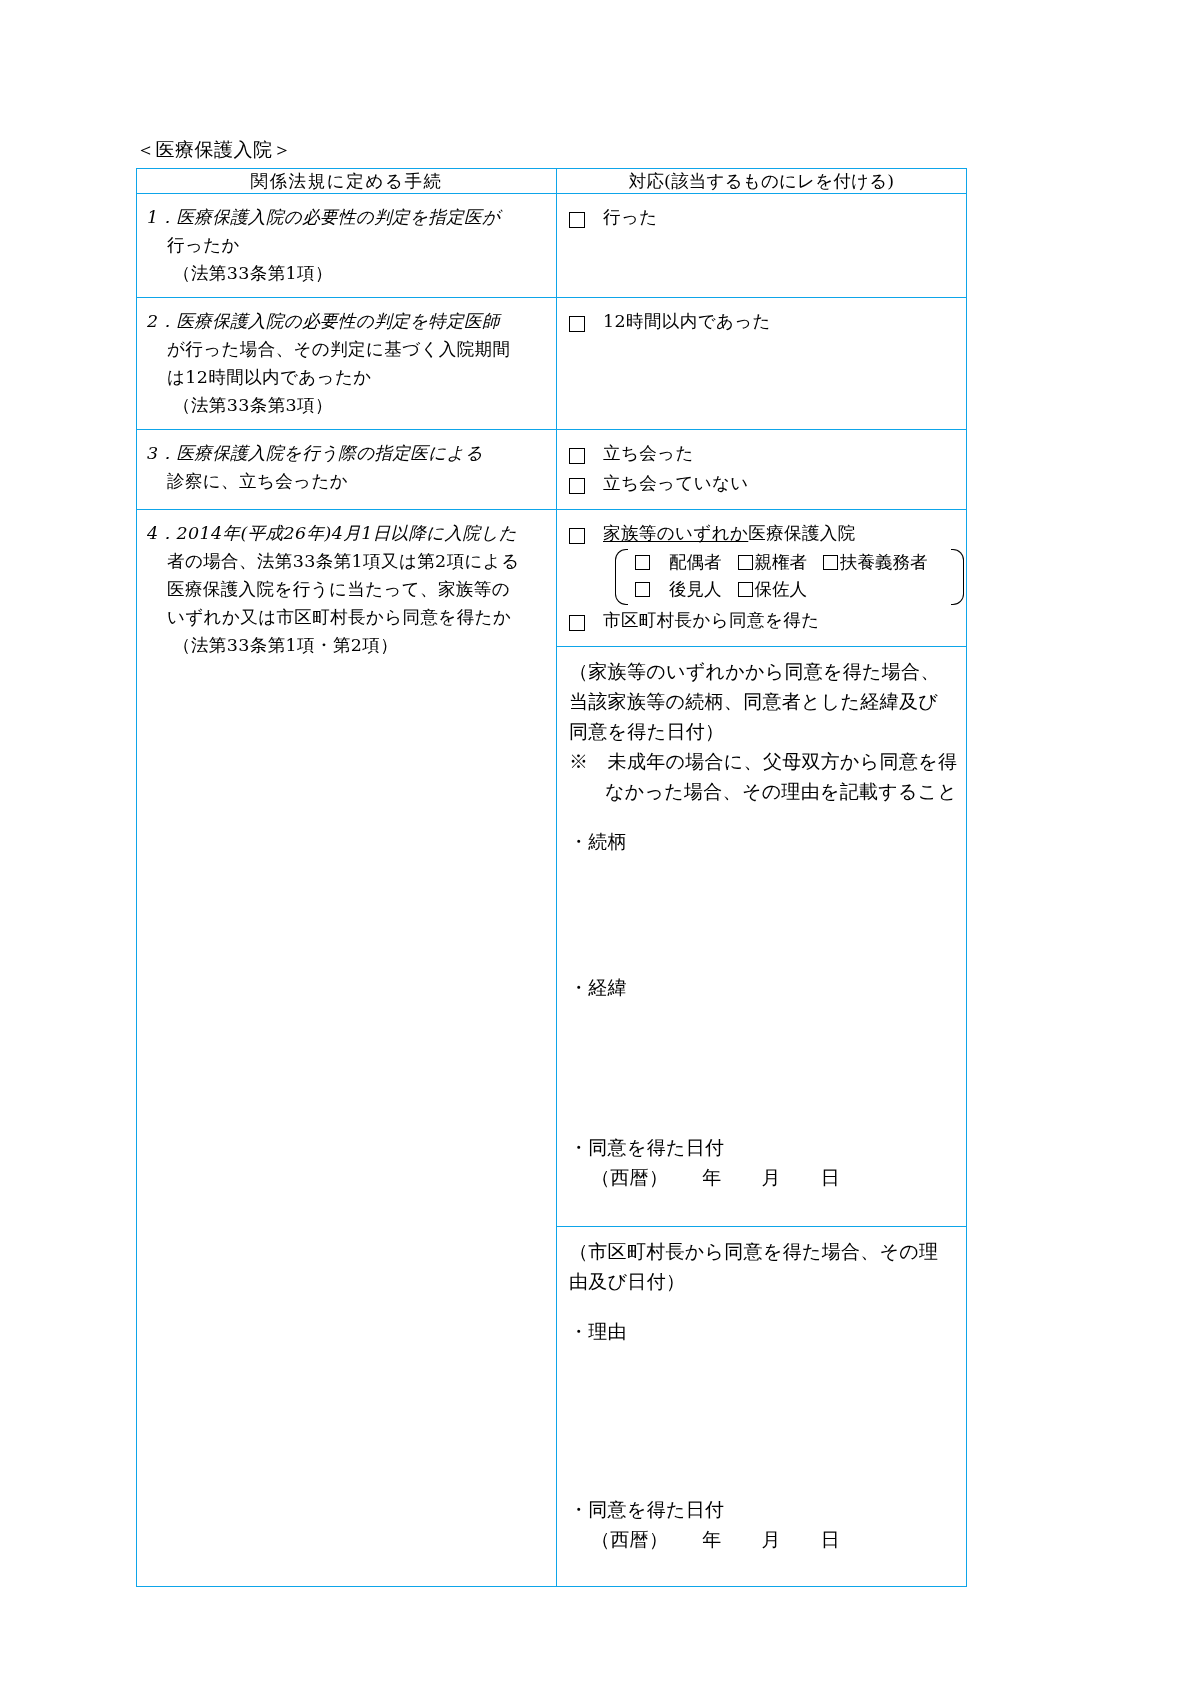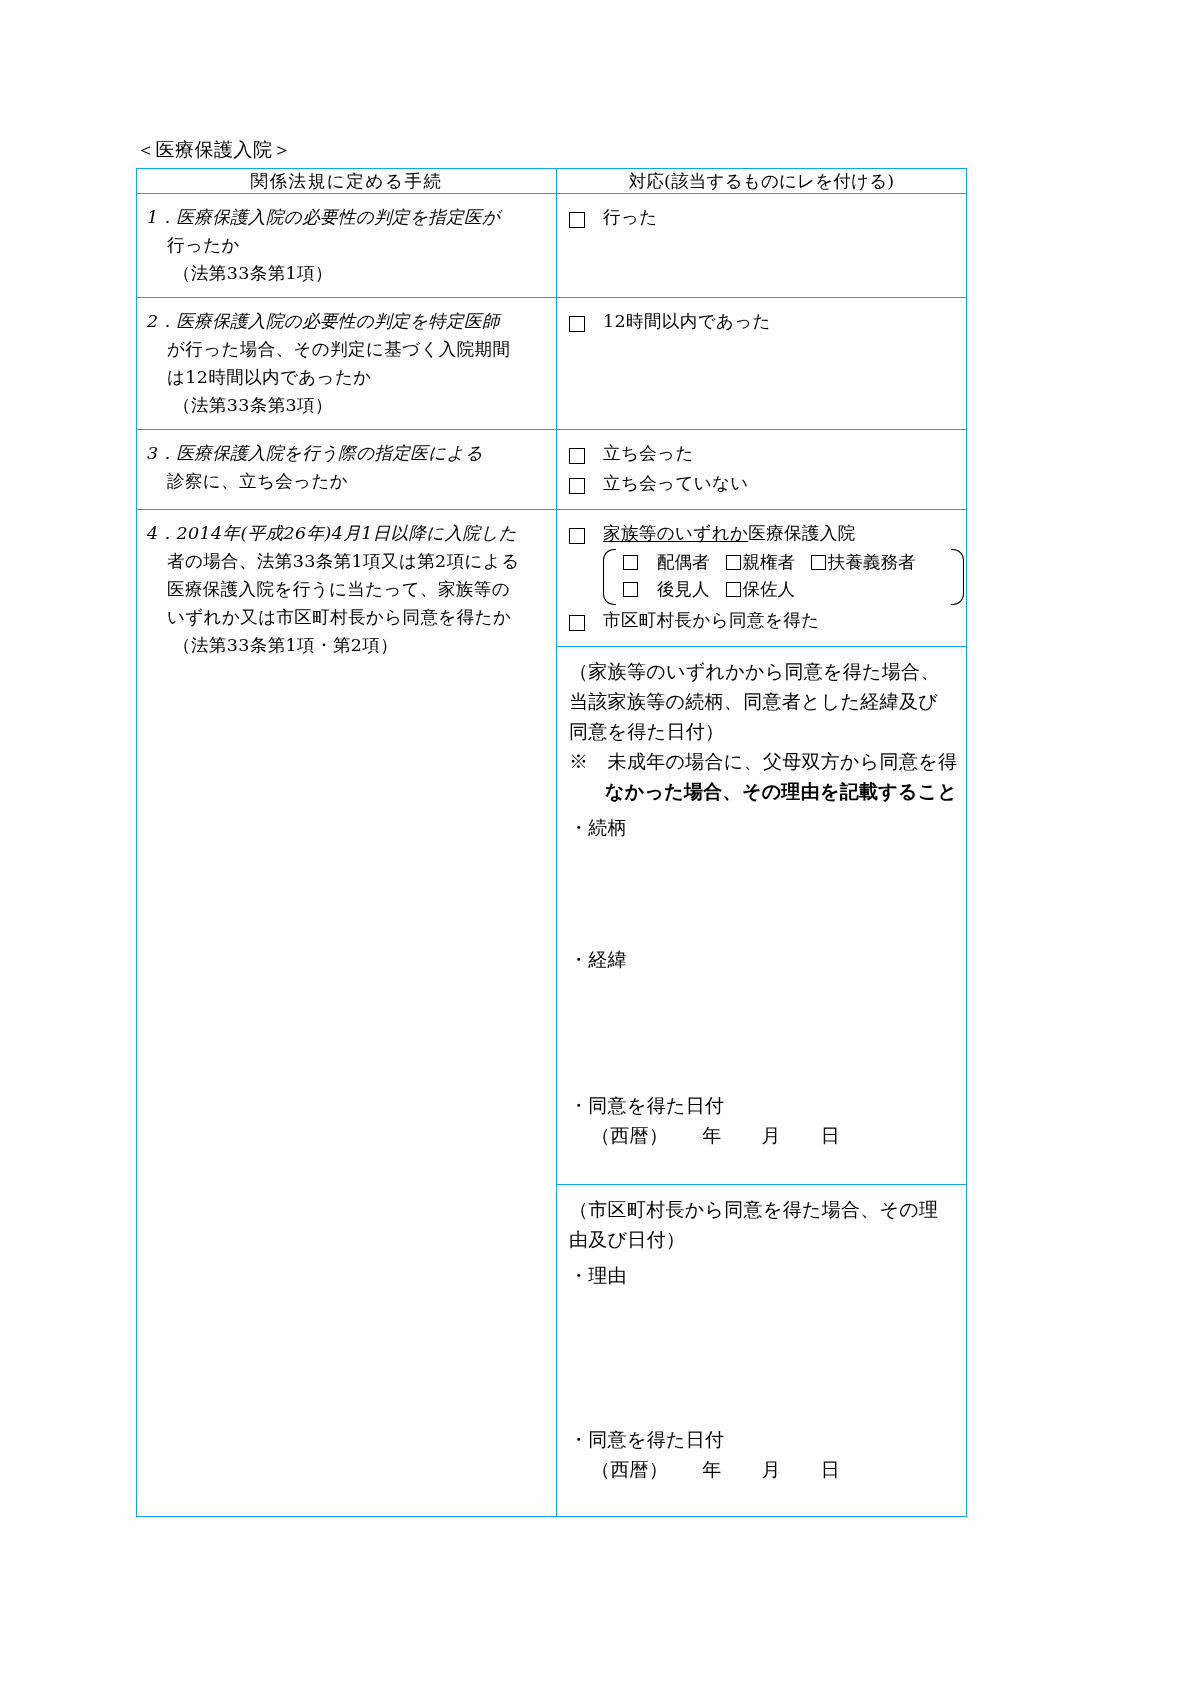--- a/index.html
+++ b/index.html
@@ -96,21 +96,21 @@
   }
   .cbx.sm {
     width: 13px;
     height: 13px;
     margin-right: 10px;
   }
   .u { text-decoration: underline; text-underline-offset: 2px; }
 
   .subgroup {
     position: relative;
-    margin-left: 34px;
+    margin-left: 46px;
     margin-top: 1px;
     padding-left: 14px;
   }
   .brk-l, .brk-r {
     position: absolute;
     top: 0;
     width: 12px;
     height: 100%;
     border-top: 1.3px solid #000;
     border-bottom: 1.3px solid #000;
@@ -137,22 +137,22 @@
   }
   .subrow .gap { display: inline-block; width: 16px; }
   .subrow .gap-sm { display: inline-block; width: 9px; }
 
   .note-line {
     font-size: 19px;
     line-height: 30px;
     letter-spacing: 0.3px;
     white-space: nowrap;
   }
-  .note-line.hang { padding-left: 36px; font-weight: bold; }
-  .note-line.bullet { margin-top: 6px; }
+  .note-line.hang { padding-left: 36px; }
+  .note-line.bullet { margin-top: 20px; }
   .note-line.datel { padding-left: 22px; }
   .spacer-lg { height: 96px; }
   .spacer-xl { height: 110px; }
   .dgap { display: inline-block; width: 34px; }
   .dgap2 { display: inline-block; width: 40px; }
 </style>
 </head>
 <body>
 
 <div class="page">

